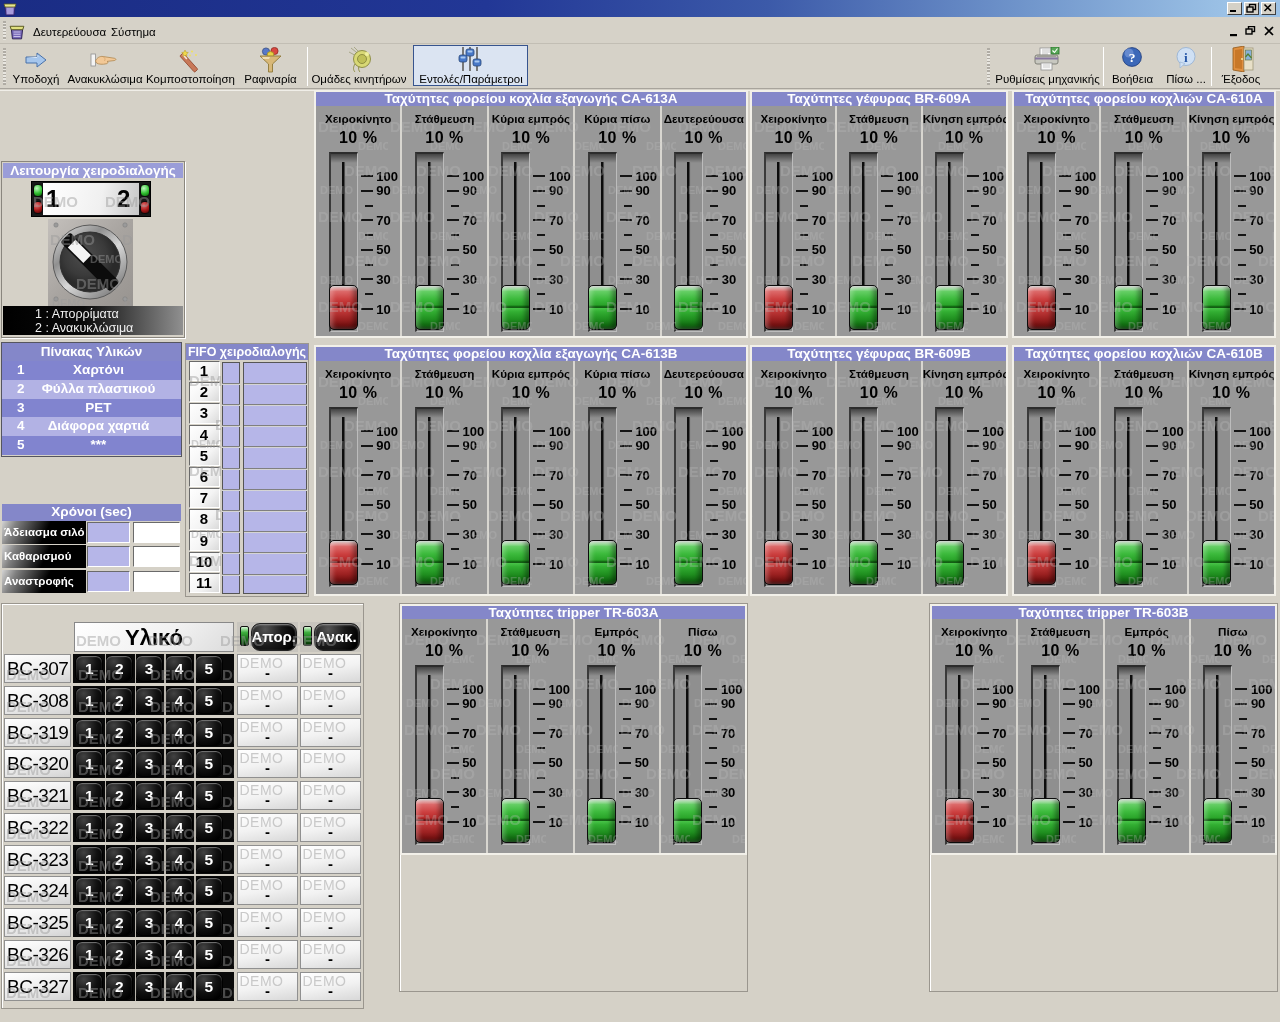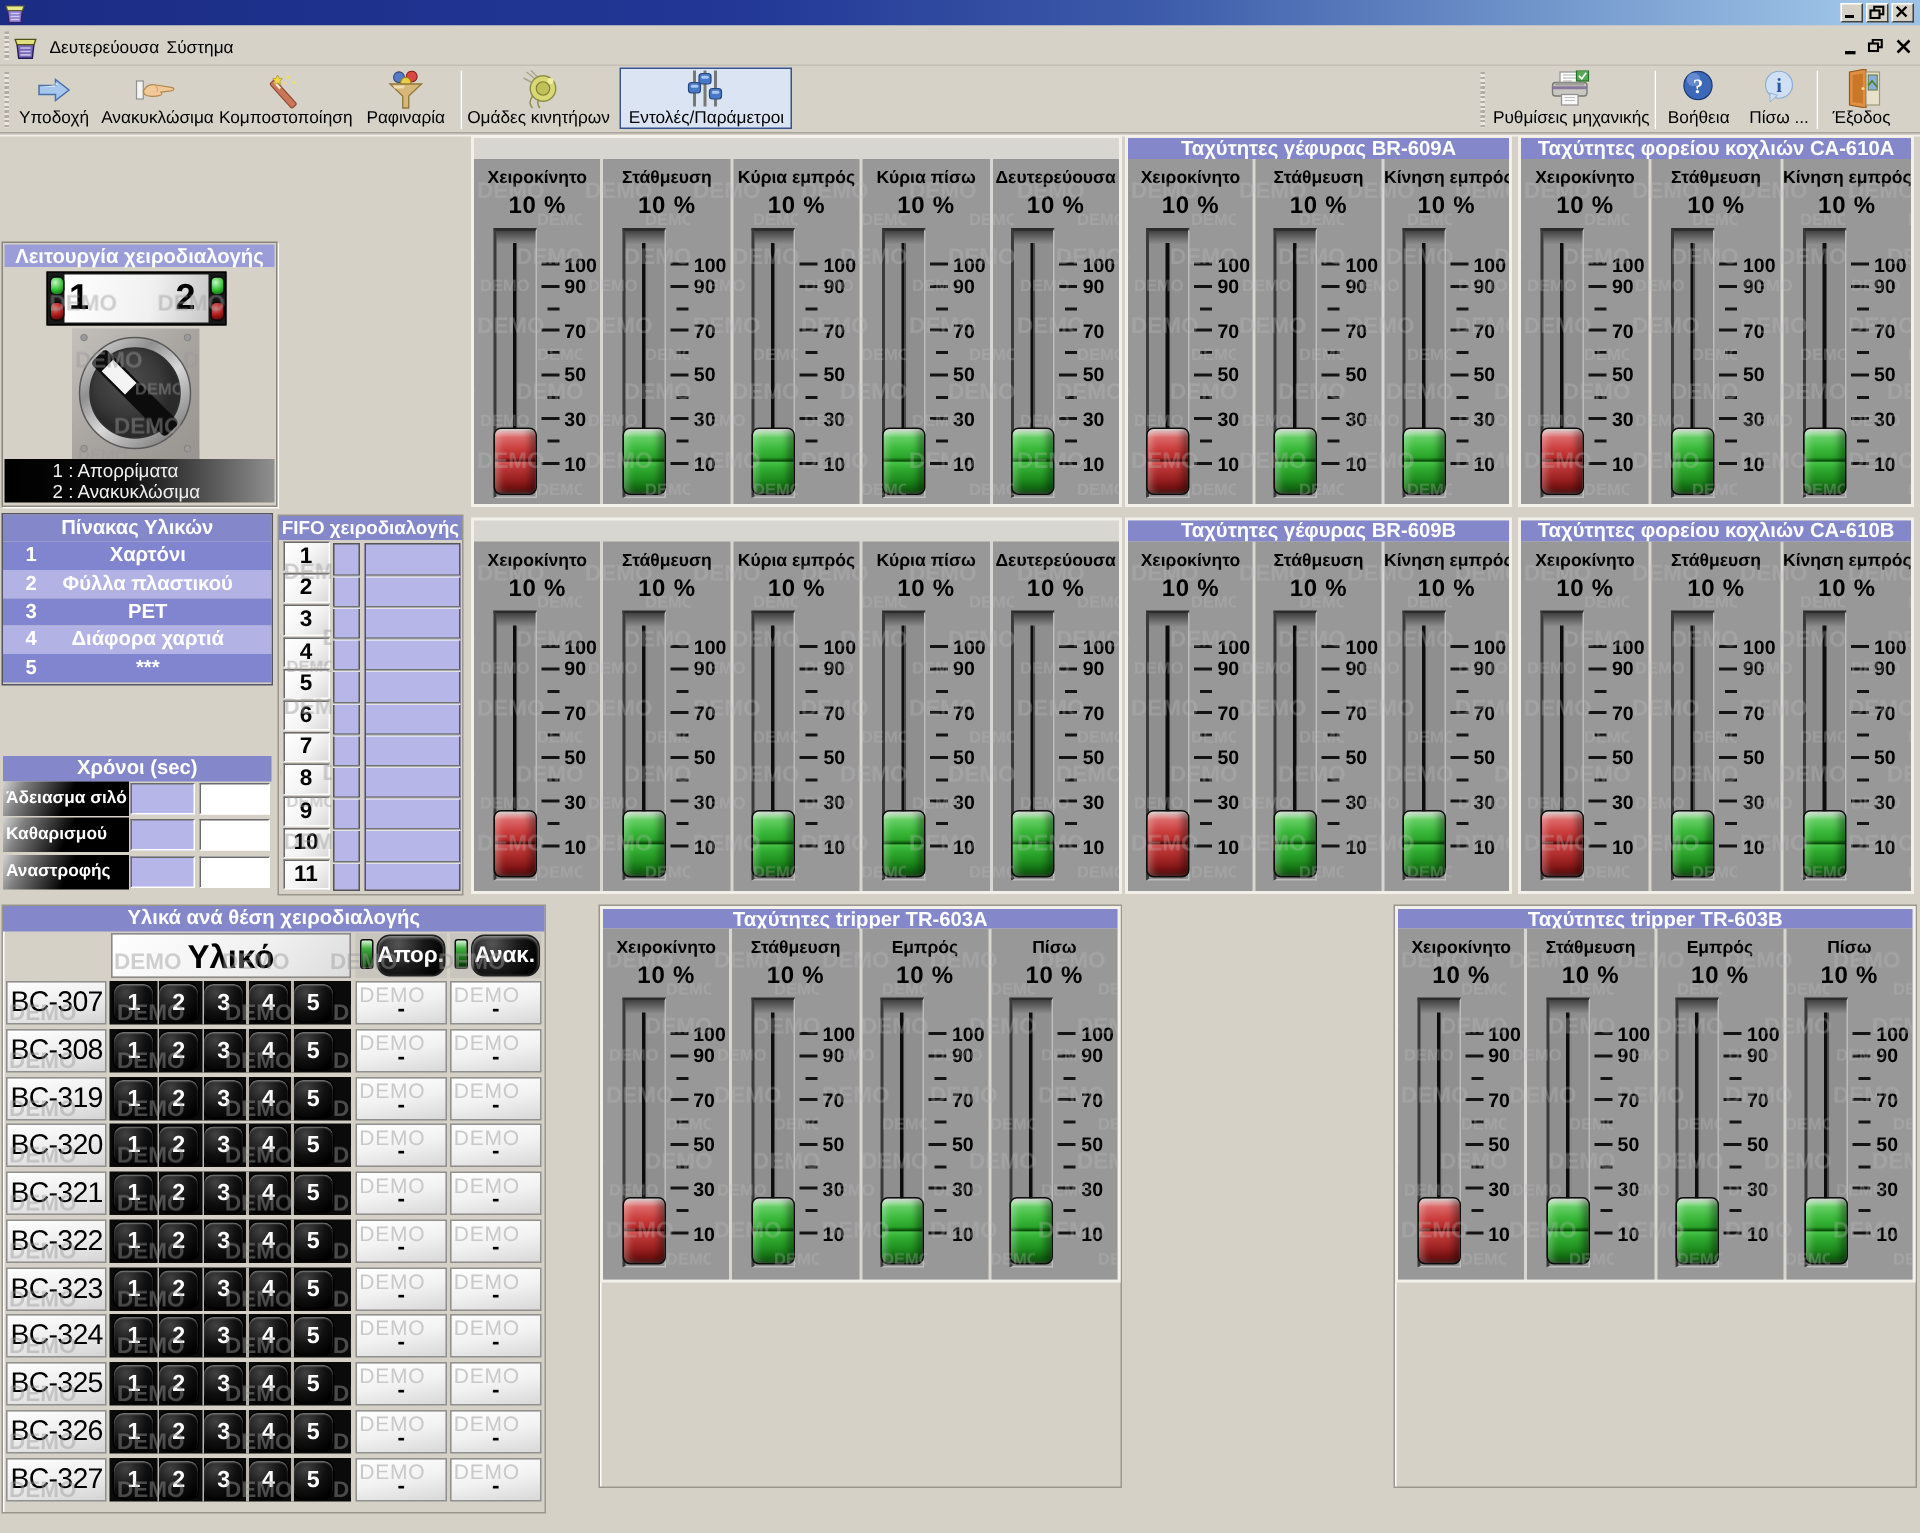--- a/index.html
+++ b/index.html
@@ -173,20 +173,21 @@
 <svg class="ab" style="left:1230px;top:46px" width="25" height="26" viewBox="0 0 25 26">
 <polygon points="3,2 14,0 14,26 3,24" fill="#e09040" stroke="#905818" stroke-width="0.8"></polygon>
 <polygon points="5,4 12,3 12,23 5,22" fill="#c87828"></polygon>
 <rect x="14" y="2" width="9" height="22" fill="#e8e0c8" stroke="#a09878" stroke-width="0.8"></rect>
 <rect x="15.5" y="4" width="6" height="10" fill="#88b0d8" stroke="#687848" stroke-width="0.7"></rect>
 <path d="M15.5 11 l2.5-3 3.5 4" stroke="#508030" stroke-width="1.2" fill="none"></path>
 <circle cx="12" cy="13" r="1" fill="#f8e8a0"></circle>
     </svg>
 <div class="tbtxt" style="left:1218px;top:73px;width:46px">Έξοδος</div>
 <div class="ab grp" style="left:314px;top:90px;width:434px;height:248px">
+      <div class="ab ghdr" style="left:0;top:0;width:100%;height:14px;line-height:14px">Ταχύτητες φορείου κοχλία εξαγωγής CA-613A</div>
       <div class="ab col" style="left:0px;top:14px;width:84.4px;height:230px">
         <div class="ab clab" style="top:6px">Χειροκίνητο</div>
         <div class="ab cval" style="top:23px">10 %</div>
         <div class="ab track" style="left:12.7px;top:46px;width:29px;height:180px">
           <div class="tsh"></div>
           <div class="slot"></div>
         </div>
         <div class="tk" style="left:44.7px;top:69px;width:12px"></div>
         <div class="tl" style="left:60.2px;top:63.5px">100</div>
         <div class="tk" style="left:44.7px;top:83.78px;width:12px"></div>
@@ -465,20 +466,21 @@
         <div class="tk" style="left:49.1667px;top:187.24px;width:8px"></div>
         <div class="tk" style="left:45.1667px;top:202.02px;width:12px"></div>
         <div class="tl" style="left:60.6667px;top:196.52px">10</div>
         <div class="hd hdG" style="left:13.1667px;top:178.5px"></div>
       </div>
       <svg class="wm" style="left:0px;top:14px" width="260" height="230">
         <rect x="-4" y="0" width="332" height="320" fill="url(#wmA)"></rect>
       </svg>
     </div>
 <div class="ab grp" style="left:314px;top:345px;width:434px;height:251px">
+      <div class="ab ghdr" style="left:0;top:0;width:100%;height:14px;line-height:14px">Ταχύτητες φορείου κοχλία εξαγωγής CA-613B</div>
       <div class="ab col" style="left:0px;top:14px;width:84.4px;height:233px">
         <div class="ab clab" style="top:6px">Χειροκίνητο</div>
         <div class="ab cval" style="top:23px">10 %</div>
         <div class="ab track" style="left:12.7px;top:46px;width:29px;height:180px">
           <div class="tsh"></div>
           <div class="slot"></div>
         </div>
         <div class="tk" style="left:44.7px;top:69px;width:12px"></div>
         <div class="tl" style="left:60.2px;top:63.5px">100</div>
         <div class="tk" style="left:44.7px;top:83.78px;width:12px"></div>
@@ -1102,21 +1104,20 @@
 <div class="ab" style="left:222px;top:552.3px;width:18px;height:2px;background:linear-gradient(#555,#fff)"></div>
 <div class="ab" style="left:243.5px;top:552.3px;width:63px;height:2px;background:linear-gradient(#555,#fff)"></div>
 <div class="ab wbox sunk" style="left:188.5px;top:573px;width:31px;height:20.2px"></div>
 <div class="ab" style="left:188.5px;top:573px;width:31px;height:20px;font-weight:bold;font-size:15px;color:#000;text-align:center;line-height:20px">11</div>
 <div class="ab" style="left:222px;top:573.5px;width:18px;height:2px;background:linear-gradient(#555,#fff)"></div>
 <div class="ab" style="left:243.5px;top:573.5px;width:63px;height:2px;background:linear-gradient(#555,#fff)"></div>
 <svg class="wm" style="left:187px;top:360px" width="34" height="236">
       <rect x="-43" y="0" width="106" height="326" fill="url(#wmB)"></rect>
     </svg>
 <div class="ab" style="left:1px;top:603px;width:363px;height:406px;background:#d5d1c7;border:1px solid #9a968e;box-shadow:inset 1px 1px 0 #fff"></div>
-<div class="ab hdr" style="left:2px;top:604px;width:361px;height:16.5px;line-height:16.5px;font-size:13.5px">Υλικά ανά θέση χειροδιαλογής</div>
 <div class="ab" style="left:74px;top:622px;width:160px;height:30px;background:linear-gradient(135deg,#ffffff,#f0f0f0 60%,#dcdcdc);border:1px solid #888;color:#000;font-weight:bold;font-size:22px;text-align:center;line-height:29px">Υλικό</div>
 <div class="ab" style="left:236.5px;top:622px;width:61px;height:30px;background:#c8c5be">
       <div style="position:absolute;left:3px;top:4px;width:9px;height:20px;border:1px solid #111;border-radius:2px;background:linear-gradient(180deg,#d8f8d8 0%,#40b040 30%,#106010 75%,#042c04 100%)"></div>
       <div style="position:absolute;left:14px;top:1px;right:1px;bottom:1px;border-radius:9px;background:radial-gradient(circle at 30% 20%,#555,#1a1a1a 45%,#000 85%);border:1px solid #222;box-shadow:inset 0 1px 2px #999;color:#fff;font-weight:bold;font-size:15px;text-align:center;line-height:26px">Απορ.</div>
     </div>
 <div class="ab" style="left:299.5px;top:622px;width:61px;height:30px;background:#c8c5be">
       <div style="position:absolute;left:3px;top:4px;width:9px;height:20px;border:1px solid #111;border-radius:2px;background:linear-gradient(180deg,#d8f8d8 0%,#40b040 30%,#106010 75%,#042c04 100%)"></div>
       <div style="position:absolute;left:14px;top:1px;right:1px;bottom:1px;border-radius:9px;background:radial-gradient(circle at 30% 20%,#555,#1a1a1a 45%,#000 85%);border:1px solid #222;box-shadow:inset 0 1px 2px #999;color:#fff;font-weight:bold;font-size:15px;text-align:center;line-height:26px">Ανακ.</div>
     </div>
 <svg class="wm" style="left:74px;top:620px" width="288" height="33">

